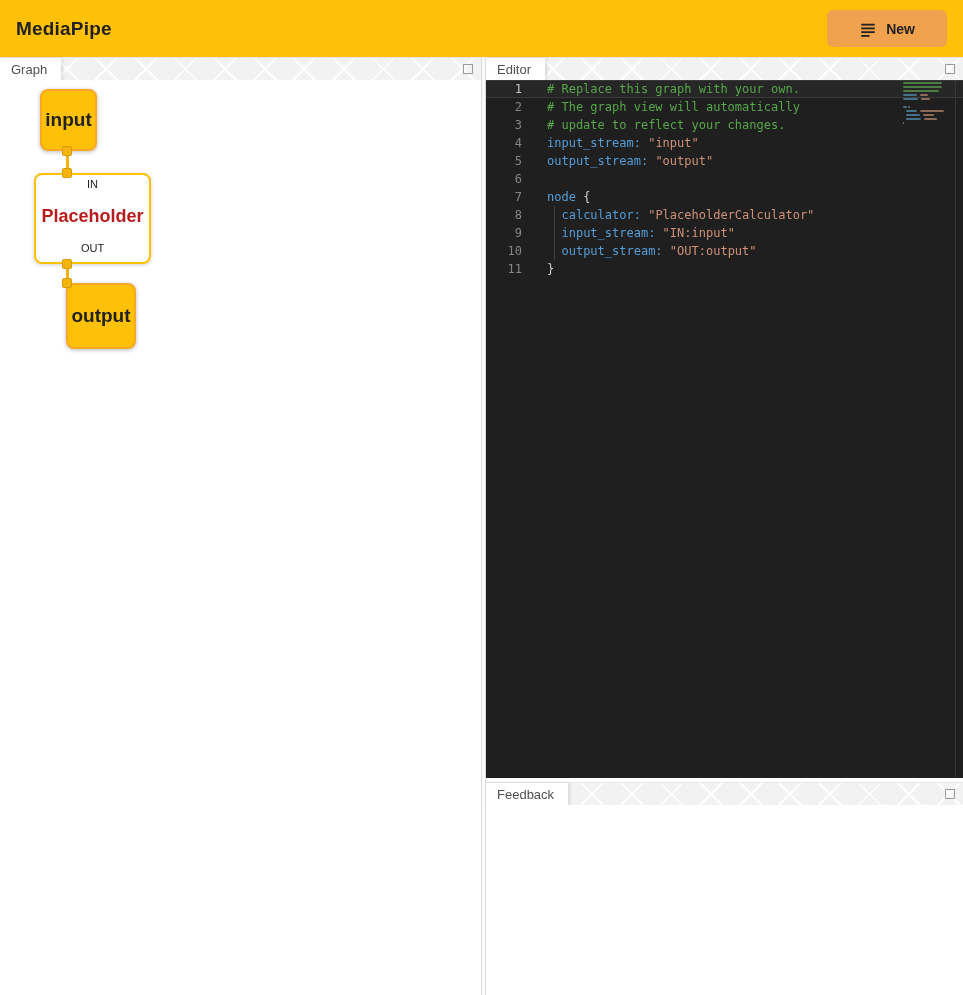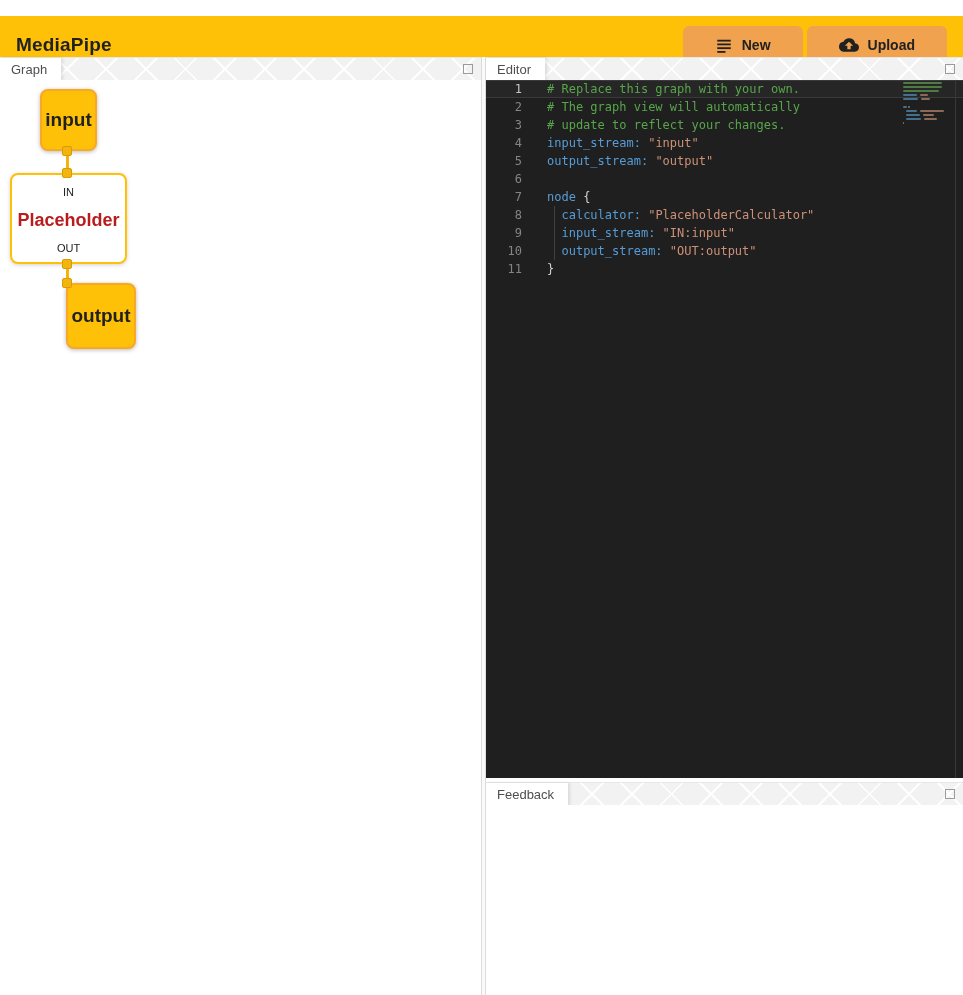--- a/index.html
+++ b/index.html
@@ -1,21 +1,21 @@
 <!DOCTYPE html>
 <html style="--header-bg: #FFC107; --button-bg: #F0A24E; --node-fill: #FFC107; --node-border: #F9A825; --edge-color: #F2B40D; --editor-bg: #1F1F1F; --tok-comment: #57A64A; --tok-key: #569CD6; --tok-string: #CE9178; --tok-plain: #D4D4D4;"><head>
 <meta charset="utf-8">
 <style>
   * { margin:0; padding:0; box-sizing:border-box; }
   html,body { background:#ffffff; }
   body { font-family:"Liberation Sans", sans-serif; }
   .app { position:relative; width:963px; height:995px; background:#ffffff; overflow:hidden; }
 
   
-  .header { position:absolute; left:0; top:16px; width:963px; height:57px;
+  .header { position:absolute; left:0; top:0; width:963px; height:57px;
     background:var(--header-bg,#FFC107); display:flex; align-items:center; padding:0 16px; }
   .app-title { font-size:19px; font-weight:bold; color:#212121; letter-spacing:.2px; }
   .header-actions { margin-left:auto; display:flex; gap:4px; }
   .hbtn { display:flex; align-items:center; gap:9px; height:37px; padding:0 32px;
     background:var(--button-bg,#F0A24E); border:none; border-radius:6px; cursor:pointer;
     font-family:"Liberation Sans",sans-serif; font-size:14px; font-weight:bold; color:#212121; }
   .hbtn svg { display:block; }
 
   
   .panel { position:absolute; background:#fff; }
@@ -32,22 +32,22 @@
     width:10px; height:10px; border:1px solid #9b9b9b; background:transparent; cursor:pointer; }
 
   
   .graph-panel { left:0; top:57px; width:481px; height:784px; }
   .graph-canvas { position:absolute; left:0; top:23px; right:0; bottom:0; background:#fff; overflow:hidden; }
   .gnode { position:absolute; border-radius:8px; display:flex; align-items:center; justify-content:center;
     box-shadow:0 1px 4px rgba(0,0,0,0.28); cursor:pointer; }
   .gnode.io { background:var(--node-fill,#FFC107); border:2px solid var(--node-border,#F9A825);
     font-size:19px; font-weight:bold; color:#212121; }
   .gnode.calc { background:#fff; border:2px solid var(--node-fill,#FFC107);
-    flex-direction:column; justify-content:space-between; padding:11px 0 8px 0;
-    box-shadow:0 1px 4px rgba(0,0,0,0.18); }
+    flex-direction:column; justify-content:space-between; padding:3px 0 8px 0;
+    box-shadow:0 1px 4px rgba(0,0,0,0.18);margin-left:24px; }
   .calc-title { font-size:18px; font-weight:700; color:#b91c1c; }
   .port-label { font-size:11px; color:#212121; }
   .gedge { position:absolute; width:3px; background:var(--edge-color,#F2B40D); }
   .gport { position:absolute; width:10px; height:10px; border-radius:2px;
     background:var(--edge-color,#F2B40D); border:1px solid #D99C07; }
 
   
   .vsplit { position:absolute; left:481px; top:57px; width:5px; height:938px;
     background:#fafafa; border-left:1px solid #dcdcdc; border-right:1px solid #dcdcdc; cursor:col-resize; }
   .hsplit { position:absolute; left:486px; top:778px; width:477px; height:4px;
@@ -91,28 +91,20 @@
         <span>
           <svg width="18" height="18" viewBox="0 0 24 24" fill="#212121">
             <rect x="3" y="5" width="18" height="2.4"></rect>
             <rect x="3" y="10" width="18" height="2.4"></rect>
             <rect x="3" y="15" width="18" height="2.4"></rect>
             <rect x="3" y="20" width="11" height="2.4"></rect>
           </svg>
         </span>
         <span>New</span>
       </button>
-      <button class="hbtn">
-        <span>
-          <svg width="20" height="20" viewBox="0 0 24 24" fill="#212121">
-            <path d="M19.35 10.04A7.49 7.49 0 0 0 12 4C9.11 4 6.6 5.64 5.35 8.04A5.994 5.994 0 0 0 0 14c0 3.31 2.69 6 6 6h13c2.76 0 5-2.24 5-5 0-2.64-2.05-4.78-4.65-4.96zM14 13v4h-4v-4H7l5-5 5 5h-3z"></path>
-          </svg>
-        </span>
-        <span>Upload</span>
-      </button>
     </div>
   </div>
 
   <div class="panel graph-panel">
     <div class="tabstrip">
       <div class="tab">
         <span>Graph</span>
       </div>
       <div class="maximise"></div>
     </div>

